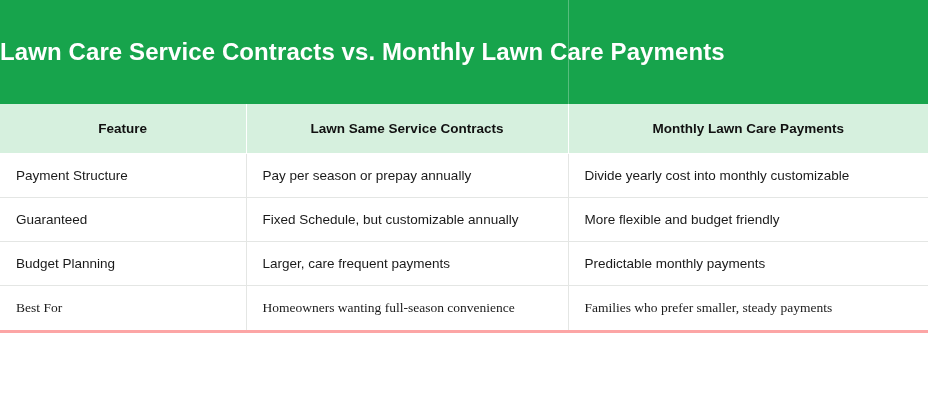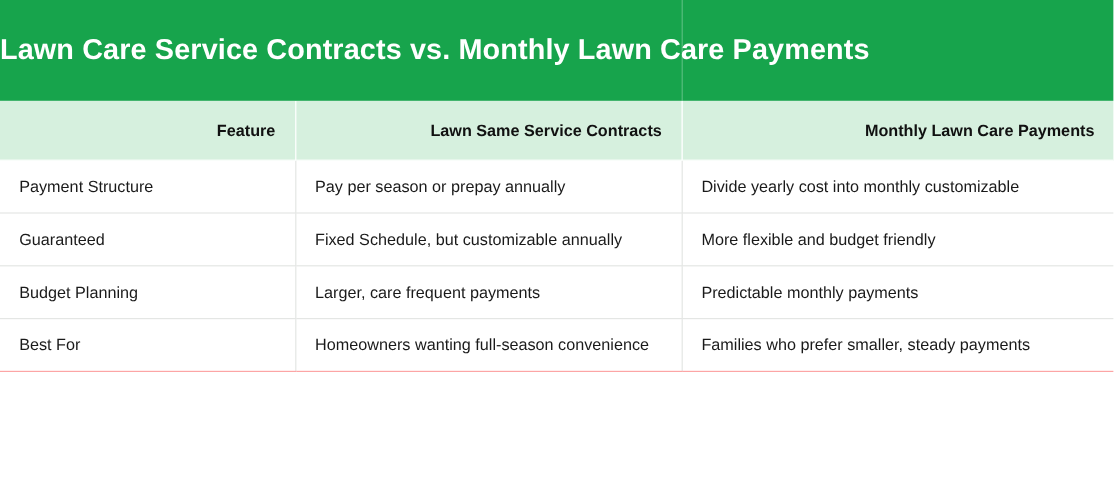--- a/index.html
+++ b/index.html
@@ -25,21 +25,21 @@
     table-layout: fixed;
   }
   col.c0 { width: 246px; }
   col.c1 { width: 322px; }
   col.c2 { width: 360px; }
 
   
   .title-row td {
     background: #17a44c;
     padding: 0;
-    height: 84px;
+    height: 104px;
     vertical-align: middle;
     position: relative;
   }
   .title-cell {
     padding: 0 16px;
   }
   .title-text {
     color: #ffffff;
     font-size: 24px;
     font-weight: bold;
@@ -54,21 +54,21 @@
     bottom: 0;
     width: 1px;
     background: rgba(255,255,255,0.28);
   }
   .sep-a { left: 568px; }
 
   
   .head-row th {
     background: #d6f0de;
     color: #111111;
-    text-align: right;
+    text-align: center;
     font-size: 13.5px;
     font-weight: bold;
     padding: 17px 16px;
     border-right: 1px solid #ffffff;
     border-bottom: 1px solid #ffffff;
     vertical-align: middle;
     white-space: nowrap;
   }
   .head-row th:last-child { border-right: none; }
 
@@ -80,21 +80,21 @@
     border-bottom: 1px solid #e4e6e4;
     border-right: 1px solid #e4e6e4;
     vertical-align: middle;
     background: #ffffff;
     white-space: nowrap;
     overflow: hidden;
     text-overflow: ellipsis;
     margin-left: 44px;
   }
   tbody td:last-child { border-right: none; }
-  tbody tr:last-child td { border-bottom: 1px solid #fca5a5; }
+  tbody tr:last-child td { border-bottom: 3px solid #fca5a5; font-family: Liberation Serif, serif; }
 </style>
 </head>
 <body>
 
 <div class="table-wrap">
   <table class="comparison">
     <colgroup>
       <col class="c0">
       <col class="c1">
       <col class="c2">

